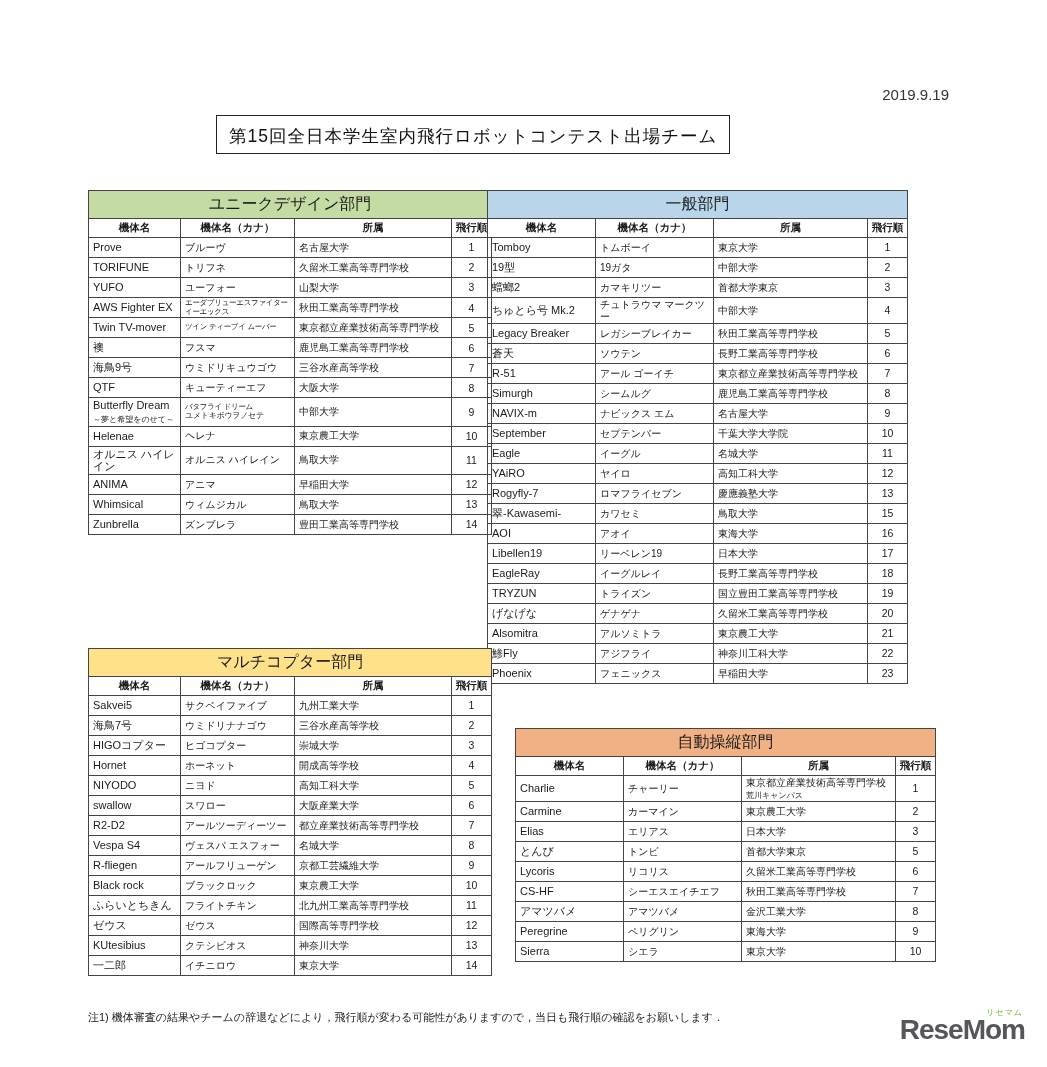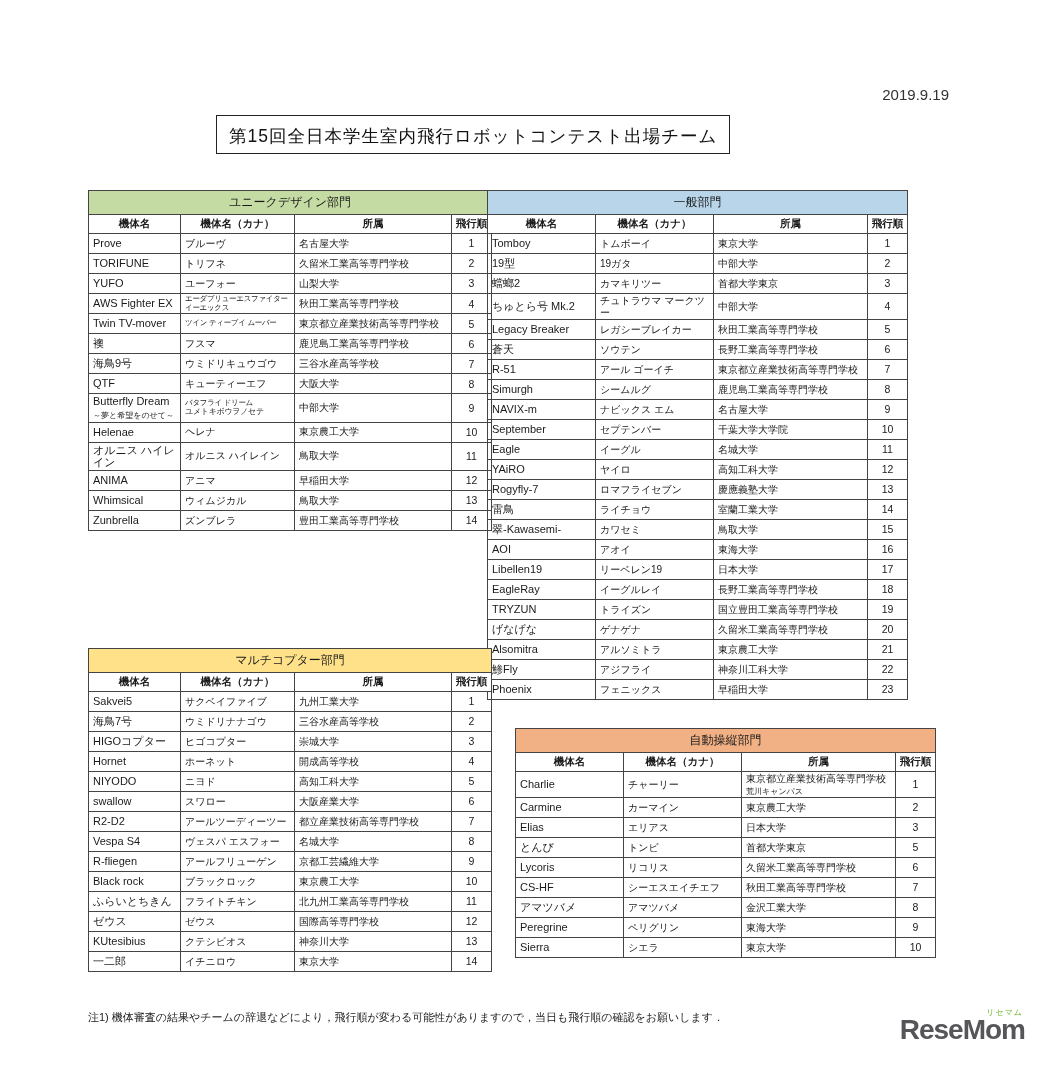--- a/index.html
+++ b/index.html
@@ -16,21 +16,21 @@
   }
 
   .tbl{position:absolute;}
   .t0{left:88px;top:190px;width:403px;}
   .t1{left:487px;top:190px;width:420px;}
   .t2{left:88px;top:648px;width:403px;}
   .t3{left:515px;top:728px;width:420px;}
 
   table{border-collapse:collapse;width:100%;table-layout:fixed;}
   th,td{border:1px solid #444;padding:1px 4px;overflow:hidden;}
-  th.tbl-title{text-align:center;font-size:12px;font-weight:normal;padding:3px 2px;color:#1a1a1a;}
+  th.tbl-title{text-align:center;font-size:16px;font-weight:normal;padding:3px 2px;color:#1a1a1a;}
   th.col{font-size:10.5px;font-weight:bold;text-align:center;padding:2px;background:#fff;}
 
   td{font-size:11px;height:17px;vertical-align:middle;white-space:pre-line;line-height:1.15;}
   td.c0{font-size:11px;}
   td.c1{font-size:10px;}
   td.c1.tiny{font-size:7.5px;letter-spacing:-0.3px;}
   td.c2{font-size:10px;}
   td.c3{text-align:center;font-size:10.5px;}
   .subline{font-size:8px;}
 
@@ -259,26 +259,20 @@
             <td class="c2">高知工科大学</td>
             <td class="c3">12</td>
           </tr>
           <tr>
             <td class="c0">Rogyfly-7</td>
             <td class="c1">ロマフライセブン</td>
             <td class="c2">慶應義塾大学</td>
             <td class="c3">13</td>
           </tr>
           <tr>
-            <td class="c0">雷鳥</td>
-            <td class="c1">ライチョウ</td>
-            <td class="c2">室蘭工業大学</td>
-            <td class="c3">14</td>
-          </tr>
-          <tr>
             <td class="c0">翠-Kawasemi-</td>
             <td class="c1">カワセミ</td>
             <td class="c2">鳥取大学</td>
             <td class="c3">15</td>
           </tr>
           <tr>
             <td class="c0">AOI</td>
             <td class="c1">アオイ</td>
             <td class="c2">東海大学</td>
             <td class="c3">16</td>

